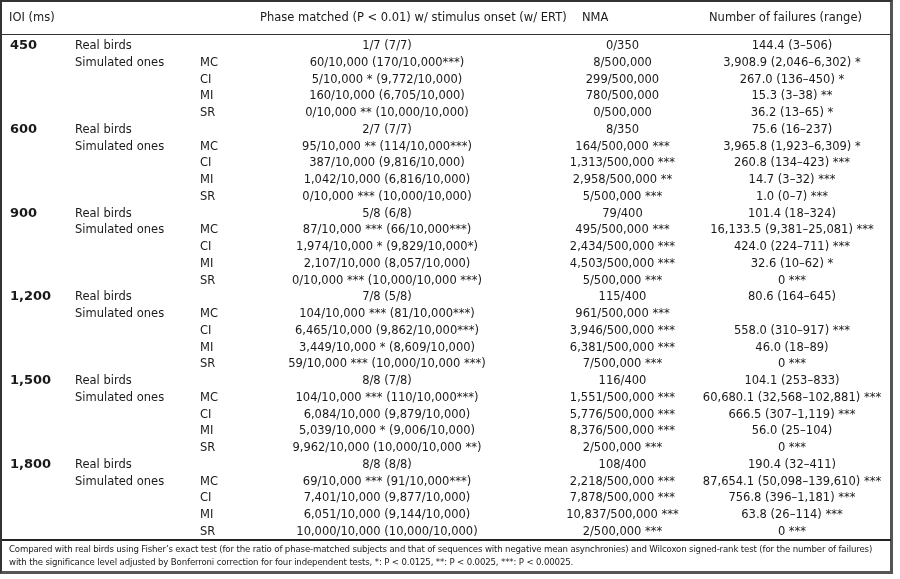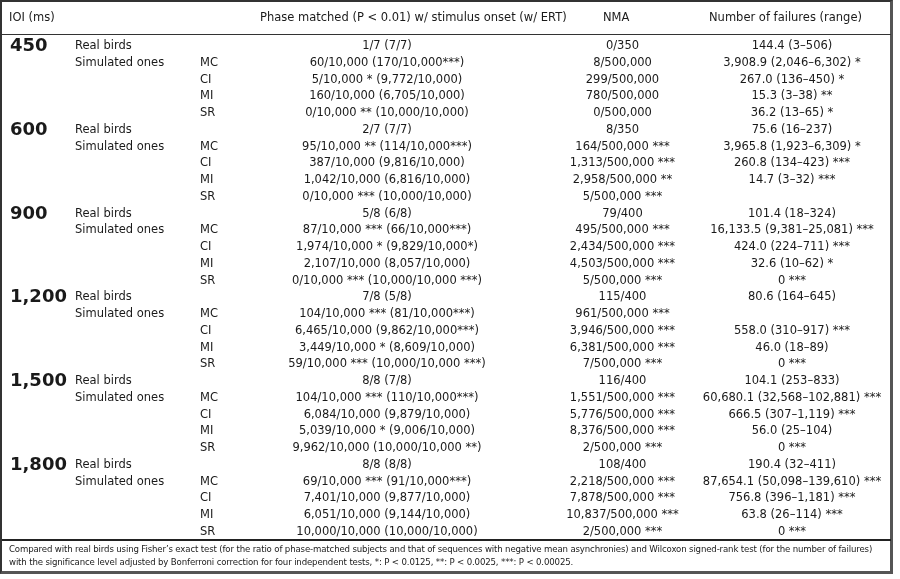--- a/index.html
+++ b/index.html
@@ -11,39 +11,39 @@
   }
   .header {
     position: absolute; left: 0; top: 0; width: 892px; height: 33px;
     font-size: 11.5px;
   }
   .header span { position: absolute; top: 8px; white-space: nowrap; }
   .rule-top { position: absolute; left: 0; top: 32px; width: 889px; height: 1px; background: #333; }
   .rule-bottom { position: absolute; left: 0; top: 537px; width: 889px; height: 2px; background: #222; }
   .body-rows { position: absolute; left: 0; top: 35px; width: 890px; }
   .row { position: relative; height: 16.75px; font-size: 11.5px; line-height: 16.75px; white-space: nowrap; }
-  .row .ioi { position: absolute; left: 8px; font-weight: bold; font-size: 18px; }
+  .row .ioi { position: absolute; left: 8px; font-weight: bold; font-size: 13px; }
   .row .grp { position: absolute; left: 73px; }
   .row .model { position: absolute; left: 198px; }
   .row .phase { position: absolute; left: 240px; width: 290px; text-align: center; }
   .row .nma { position: absolute; left: 553px; width: 135px; text-align: center; }
   .row .fail { position: absolute; left: 690px; width: 200px; text-align: center; }
   .foot {
     position: absolute; left: 7px; top: 541px; width: 880px;
     font-size: 8.6px; line-height: 13px; letter-spacing: -0.15px; white-space: nowrap;
   }
 </style>
 </head>
 <body>
 
 <div class="frame">
   <div class="header">
     <span style="left:7px;">IOI (ms)</span>
     <span style="left:258px;">Phase matched (P &lt; 0.01) w/ stimulus onset (w/ ERT)</span>
-    <span style="left:601px;">NMA</span>
+    <span style="left:580px;">NMA</span>
     <span style="left:707px;text-align:center;">Number of failures (range)</span>
   </div>
   <div class="rule-top"></div>
 
   <div class="body-rows" id="rows">
       <div class="row">
         <span class="ioi">450</span>
         <span class="grp">Real birds</span>
         <span class="model"></span>
         <span class="phase">1/7 (7/7)</span>
@@ -105,20 +105,21 @@
         <span class="model">MI</span>
         <span class="phase">1,042/10,000 (6,816/10,000)</span>
         <span class="nma">2,958/500,000 **</span>
         <span class="fail">14.7 (3–32) ***</span>
       </div>
       <div class="row">
         <span class="grp"></span>
         <span class="model">SR</span>
         <span class="phase">0/10,000 *** (10,000/10,000)</span>
         <span class="nma">5/500,000 ***</span>
+        <span class="fail">1.0 (0–7) ***</span>
       </div>
       <div class="row">
         <span class="ioi">900</span>
         <span class="grp">Real birds</span>
         <span class="model"></span>
         <span class="phase">5/8 (6/8)</span>
         <span class="nma">79/400</span>
         <span class="fail">101.4 (18–324)</span>
       </div>
       <div class="row">

